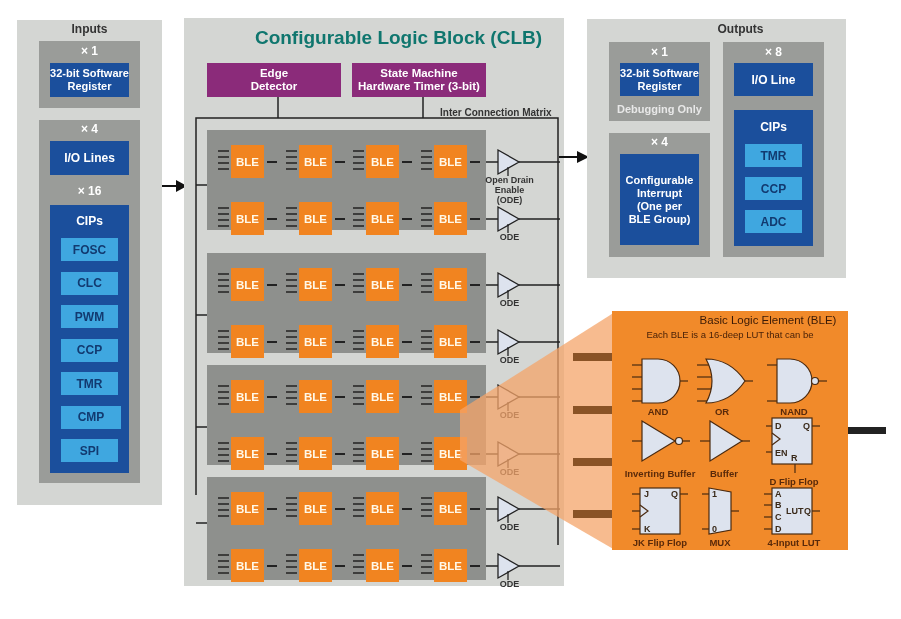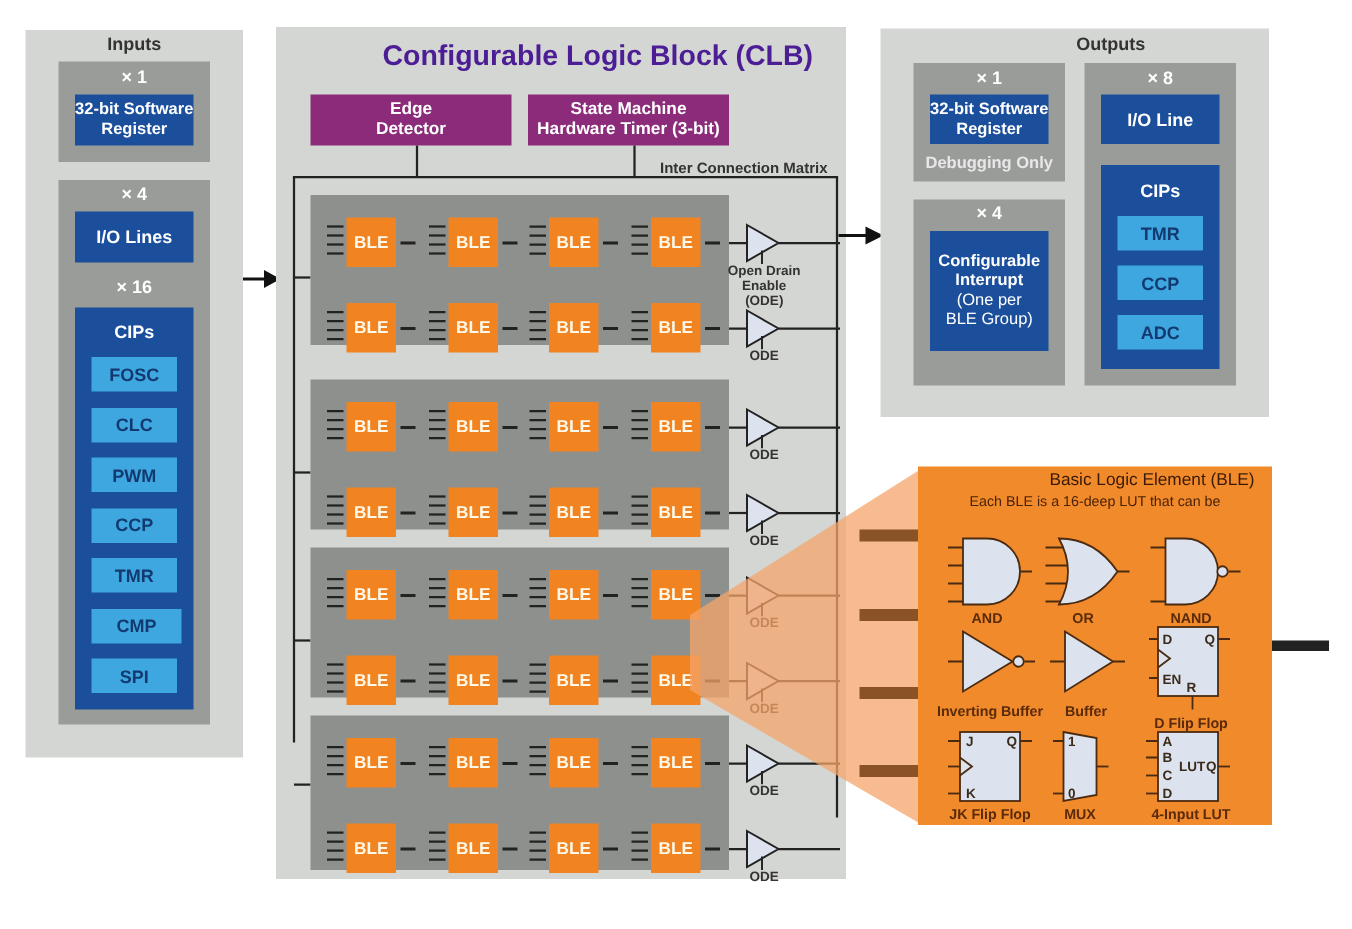--- a/index.html
+++ b/index.html
@@ -49,21 +49,21 @@
     <div class="abs lblue" style="left: 61px; top: 405.5px; width: 60px; height: 23px;">CMP</div>
     <div class="abs lblue" style="left: 61px; top: 439px; width: 57px; height: 23px;">SPI</div>
   </div>
 
 <svg class="abs" style="left:160px;top:178px;" width="30" height="16">
   <line x1="2" y1="8" x2="18" y2="8" stroke="#111" stroke-width="2"></line>
   <polygon points="16,2 27,8 16,14" fill="#111"></polygon>
 </svg>
 
 <div class="abs panel" style="left:184px;top:18px;width:380px;height:568px;"></div>
-<div class="abs title" style="left:184px;top:27px;width:429px;font-size:19px;color:#4c1d95;">Configurable Logic Block (CLB)</div>
+<div class="abs title" style="left:184px;top:27px;width:429px;font-size:19px;color:#0f766e;">Configurable Logic Block (CLB)</div>
 
 <div class="abs purple" style="left:207px;top:63px;width:134px;height:34px;flex-direction:column;">
   <span>Edge</span>
   <span>Detector</span>
 </div>
 <div class="abs purple" style="left:352px;top:63px;width:134px;height:34px;flex-direction:column;">
   <span>State Machine</span>
   <span>Hardware Timer (3-bit)</span>
 </div>
 <div class="abs" style="left:440px;top:107px;width:117px;text-align:left;font-size:10px;font-weight:bold;color:#333;">Inter Connection Matrix</div>
@@ -413,25 +413,25 @@
 <div class="abs group" style="left:609px;top:42px;width:101px;height:79px;"></div>
 <div class="abs mult" style="left:609px;top:45px;width:101px;">× 1</div>
 <div class="abs dblue flex-c" style="left:620px;top:63px;width:79px;height:33px;flex-direction:column;font-size:11px;line-height:13px;">
   <span>32-bit Software</span>
   <span>Register</span>
 </div>
 <div class="abs" style="left:609px;top:103px;width:101px;text-align:center;font-size:11px;font-weight:bold;color:#e8e8e8;">Debugging Only</div>
 
 <div class="abs group" style="left:609px;top:133px;width:101px;height:124px;"></div>
 <div class="abs mult" style="left:609px;top:135px;width:101px;">× 4</div>
-<div class="abs dblue flex-c" style="left:620px;top:154px;width:79px;height:80px;flex-direction:column;font-size:11px;line-height:13px;">
+<div class="abs dblue flex-c" style="left:620px;top:154px;width:79px;height:91px;flex-direction:column;font-size:11px;line-height:13px;">
   <span>Configurable</span>
   <span>Interrupt</span>
-  <span style="font-weight:normal;">(One per</span>
-  <span style="font-weight:normal;">BLE Group)</span>
+  <span style="font-weight:bold;">(One per</span>
+  <span style="font-weight:bold;">BLE Group)</span>
 </div>
 
 <div class="abs group" style="left:723px;top:42px;width:101px;height:215px;"></div>
 <div class="abs mult" style="left:723px;top:45px;width:101px;">× 8</div>
 <div class="abs dblue flex-c" style="left:734px;top:63px;width:79px;height:33px;font-size:12px;">I/O Line</div>
 <div class="abs dblue" style="left:734px;top:110px;width:79px;height:136px;">
   <div style="font-size:12px;margin-top:10px;">CIPs</div>
 </div>
 <div id="output-cips-list">
     <div class="abs lblue" style="left: 745px; top: 144px; width: 57px; height: 23px;">TMR</div>

